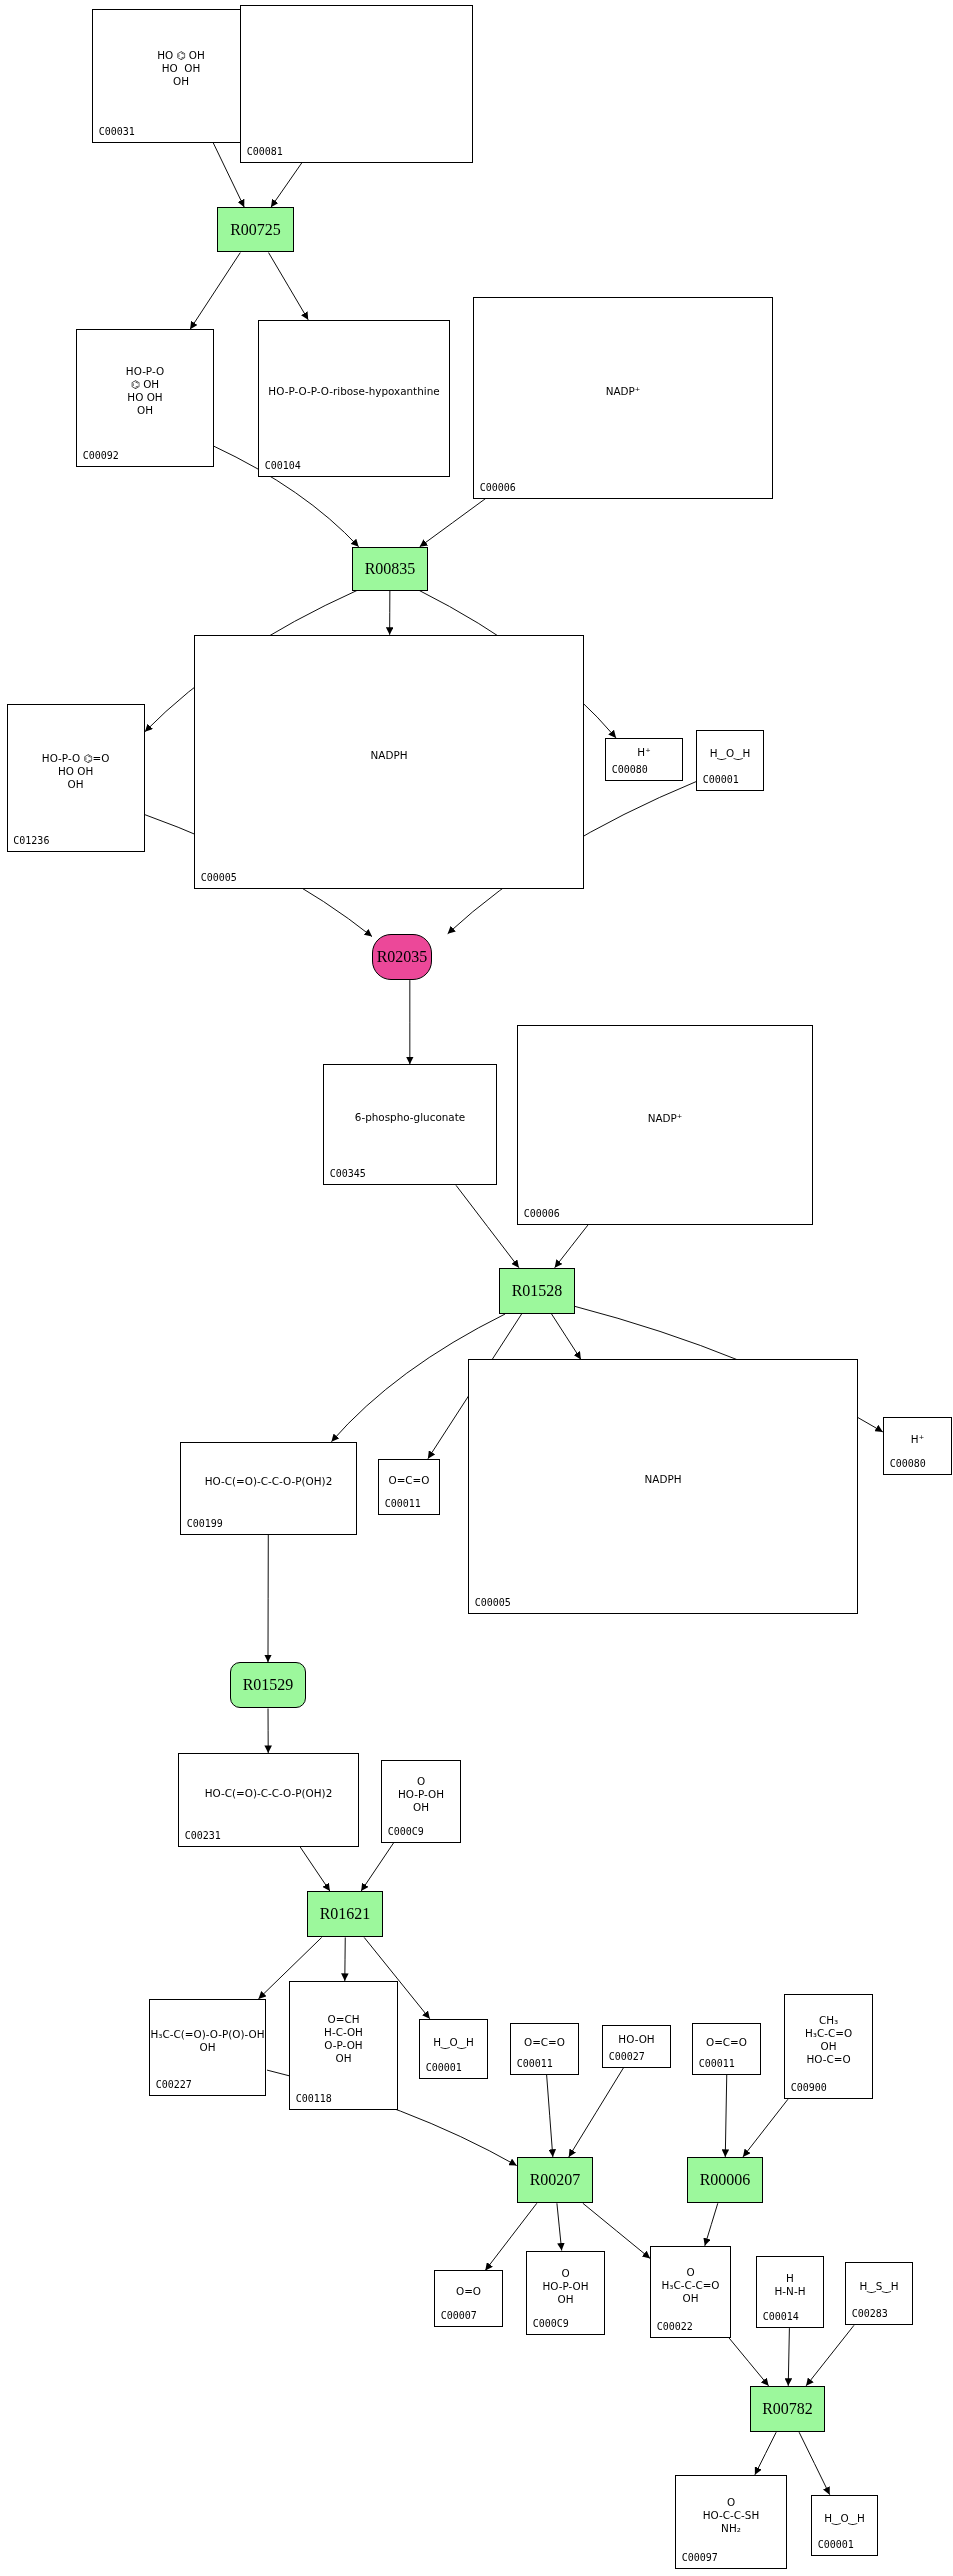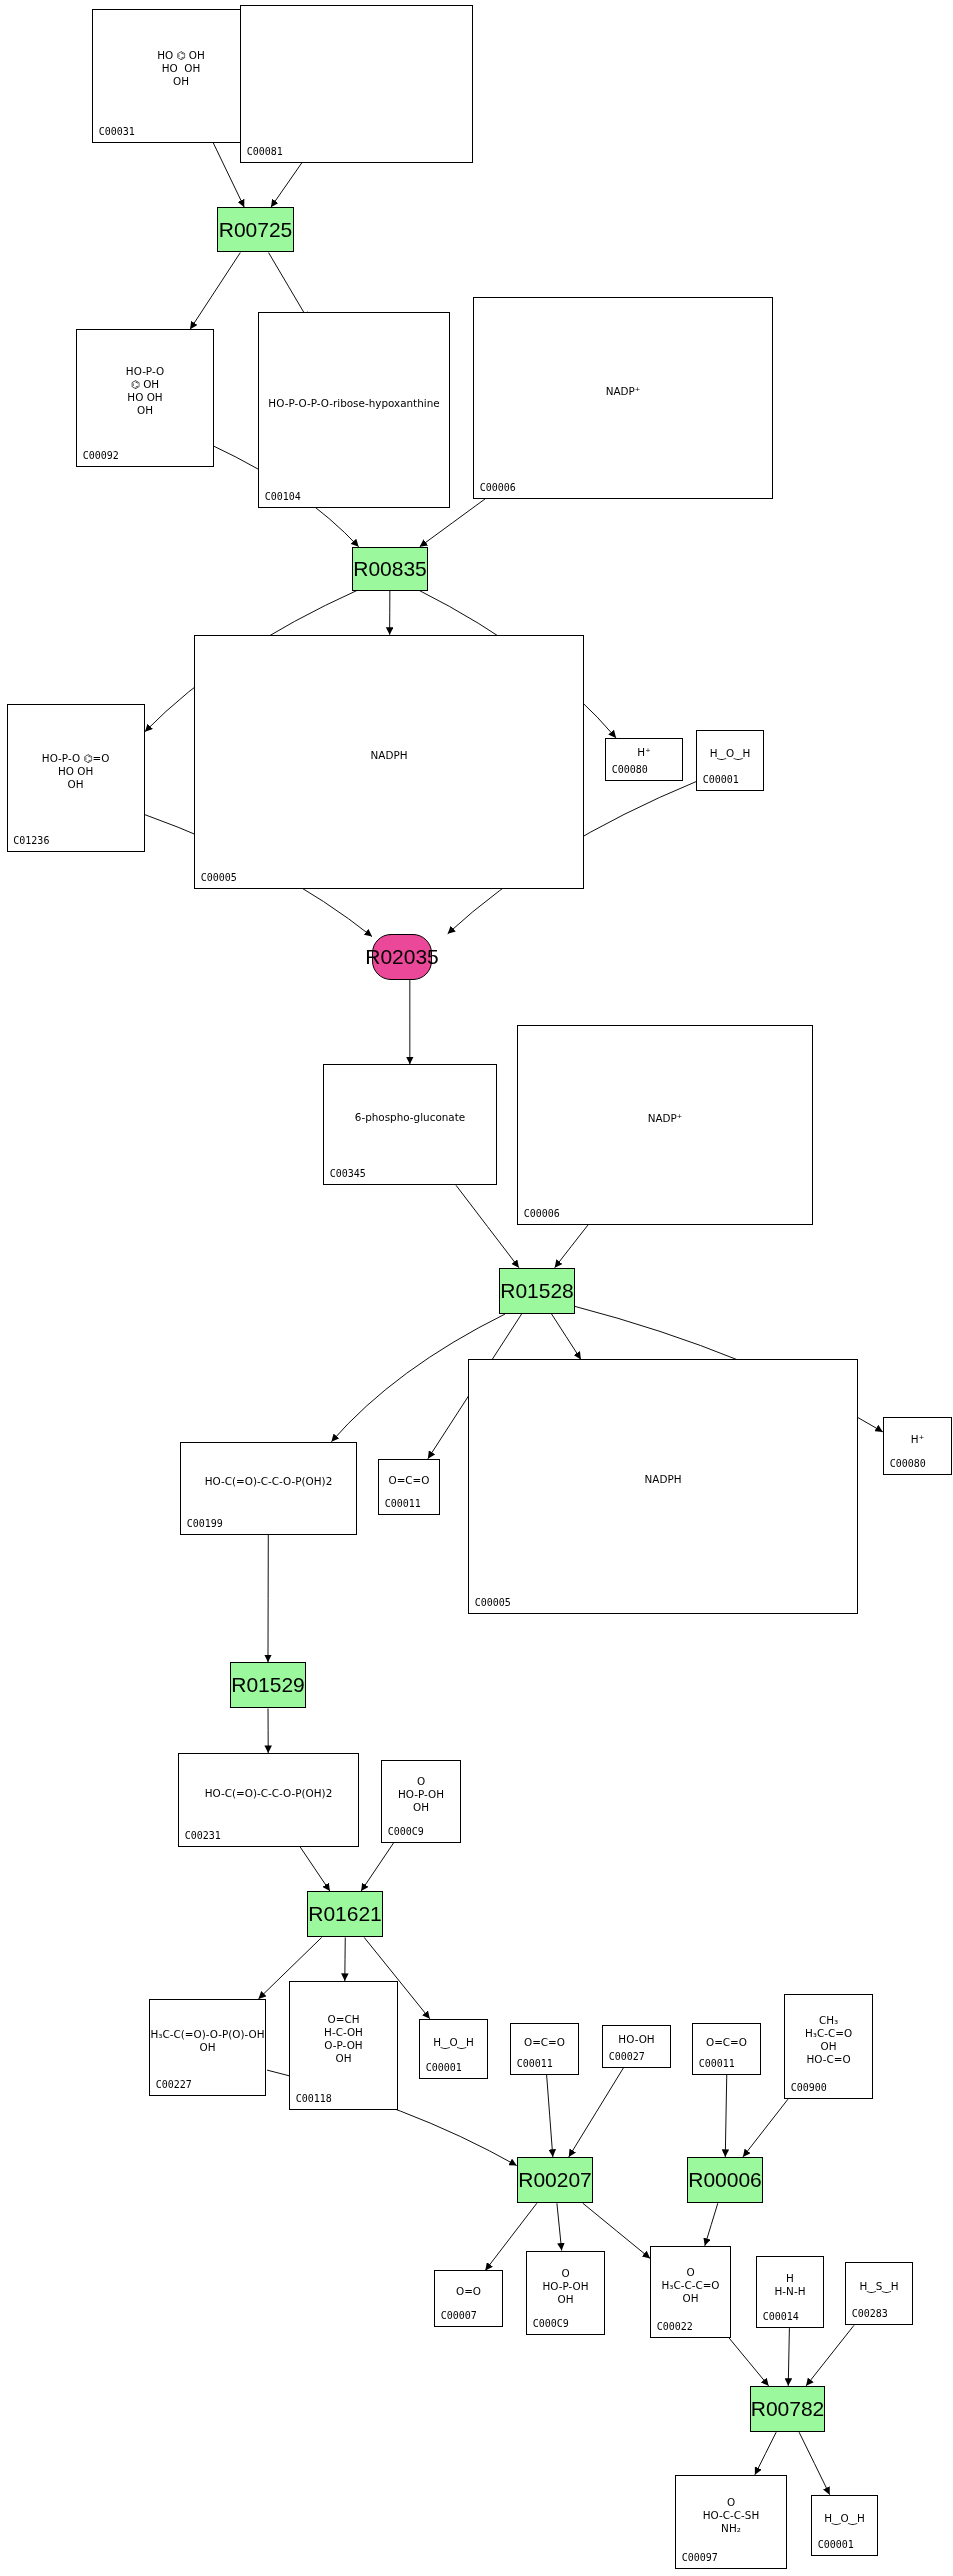--- a/index.html
+++ b/index.html
@@ -8,21 +8,21 @@
   #edges { position: absolute; left: 0; top: 0; width: 954px; height: 2576px; }
   .cpd { position: absolute; box-sizing: border-box; border: 1.4px solid #000; background: #fff; }
   .cpd .struct { position: absolute; left: 0; right: 0; top: 3.8px; bottom: 17px;
                  display: flex; align-items: center; justify-content: center;
                  font-family: "DejaVu Sans", sans-serif; font-size: 10.4px; color: #000;
                  text-align: center; line-height: 1.25; white-space: pre; }
   .cpd .cid { position: absolute; left: 5.7px; bottom: 4.7px; font-family: "DejaVu Sans Mono", monospace;
               font-size: 10px; color: #000; }
   .rxn { position: absolute; box-sizing: border-box; border: 1.4px solid #000;
          display: flex; align-items: center; justify-content: center;
-         font-family: Liberation Sans, sans-serif; font-size: 21px; color: #000; cursor: pointer; }
+         font-family: Liberation Serif, serif; font-size: 16px; color: #000; cursor: pointer; }
 </style>
 </head>
 <body>
 
 <svg id="edges" xmlns="http://www.w3.org/2000/svg" viewBox="0 0 1008 2723" width="954" height="2576">
   <defs>
     <marker id="arrow" viewBox="0 0 10 10" refX="10" refY="5" markerWidth="8" markerHeight="8" orient="auto-start-reverse">
       <path d="M0,0 L10,5 L0,10 z" fill="#000"></path>
     </marker>
   </defs>
@@ -76,21 +76,21 @@
 <div class="cpd" style="left:240px;top:4.7px;width:233px;height:158px;">
   <div class="cid">C00081</div>
 </div>
 <div class="cpd" style="left:76px;top:329px;width:138px;height:138px;padding-left:47px;">
   <div class="struct">HO-P-O
 ⌬ OH
 HO OH
 OH</div>
   <div class="cid">C00092</div>
 </div>
-<div class="cpd" style="left:258px;top:312px;width:192px;height:196px;">
+<div class="cpd" style="left:258px;top:320px;width:192px;height:157px;">
   <div class="struct">HO-P-O-P-O-ribose-hypoxanthine</div>
   <div class="cid">C00104</div>
 </div>
 <div class="cpd" style="left:473px;top:297px;width:300px;height:202px;">
   <div class="struct">NADP⁺</div>
   <div class="cid">C00006</div>
 </div>
 <div class="cpd" style="left:6.6px;top:704px;width:138px;height:148px;">
   <div class="struct">HO-P-O ⌬=O
 HO OH
@@ -211,18 +211,18 @@
 </div>
 <div class="cpd" style="left:811px;top:2495px;width:67px;height:61px;">
   <div class="struct">H‿O‿H</div>
   <div class="cid">C00001</div>
 </div>
 
 <div class="rxn" style="left: 217px; top: 207px; width: 77px; height: 45px; background: rgb(156, 248, 156);">R00725</div>
 <div class="rxn" style="left: 352px; top: 547px; width: 76px; height: 44px; background: rgb(156, 248, 156);">R00835</div>
 <div class="rxn" style="left: 372px; top: 934px; width: 60px; height: 46px; background: #ec4899; border-radius: 19px;">R02035</div>
 <div class="rxn" style="left: 499px; top: 1268px; width: 76px; height: 46px; background: rgb(156, 248, 156);">R01528</div>
-<div class="rxn" style="left: 230px; top: 1662px; width: 76px; height: 46px; background: rgb(156, 248, 156);">R01529</div>
+<div class="rxn" style="left: 230px; top: 1662px; width: 76px; height: 46px; background: rgb(156, 248, 156); border-radius: 10px;">R01529</div>
 <div class="rxn" style="left: 307px; top: 1891px; width: 76px; height: 46px; background: rgb(156, 248, 156);">R01621</div>
 <div class="rxn" style="left: 517px; top: 2157px; width: 76px; height: 46px; background: rgb(156, 248, 156);">R00207</div>
 <div class="rxn" style="left: 687px; top: 2157px; width: 76px; height: 46px; background: rgb(156, 248, 156);">R00006</div>
 <div class="rxn" style="left: 750px; top: 2386px; width: 75px; height: 46px; background: rgb(156, 248, 156);">R00782</div>
 
 
 </body></html>

